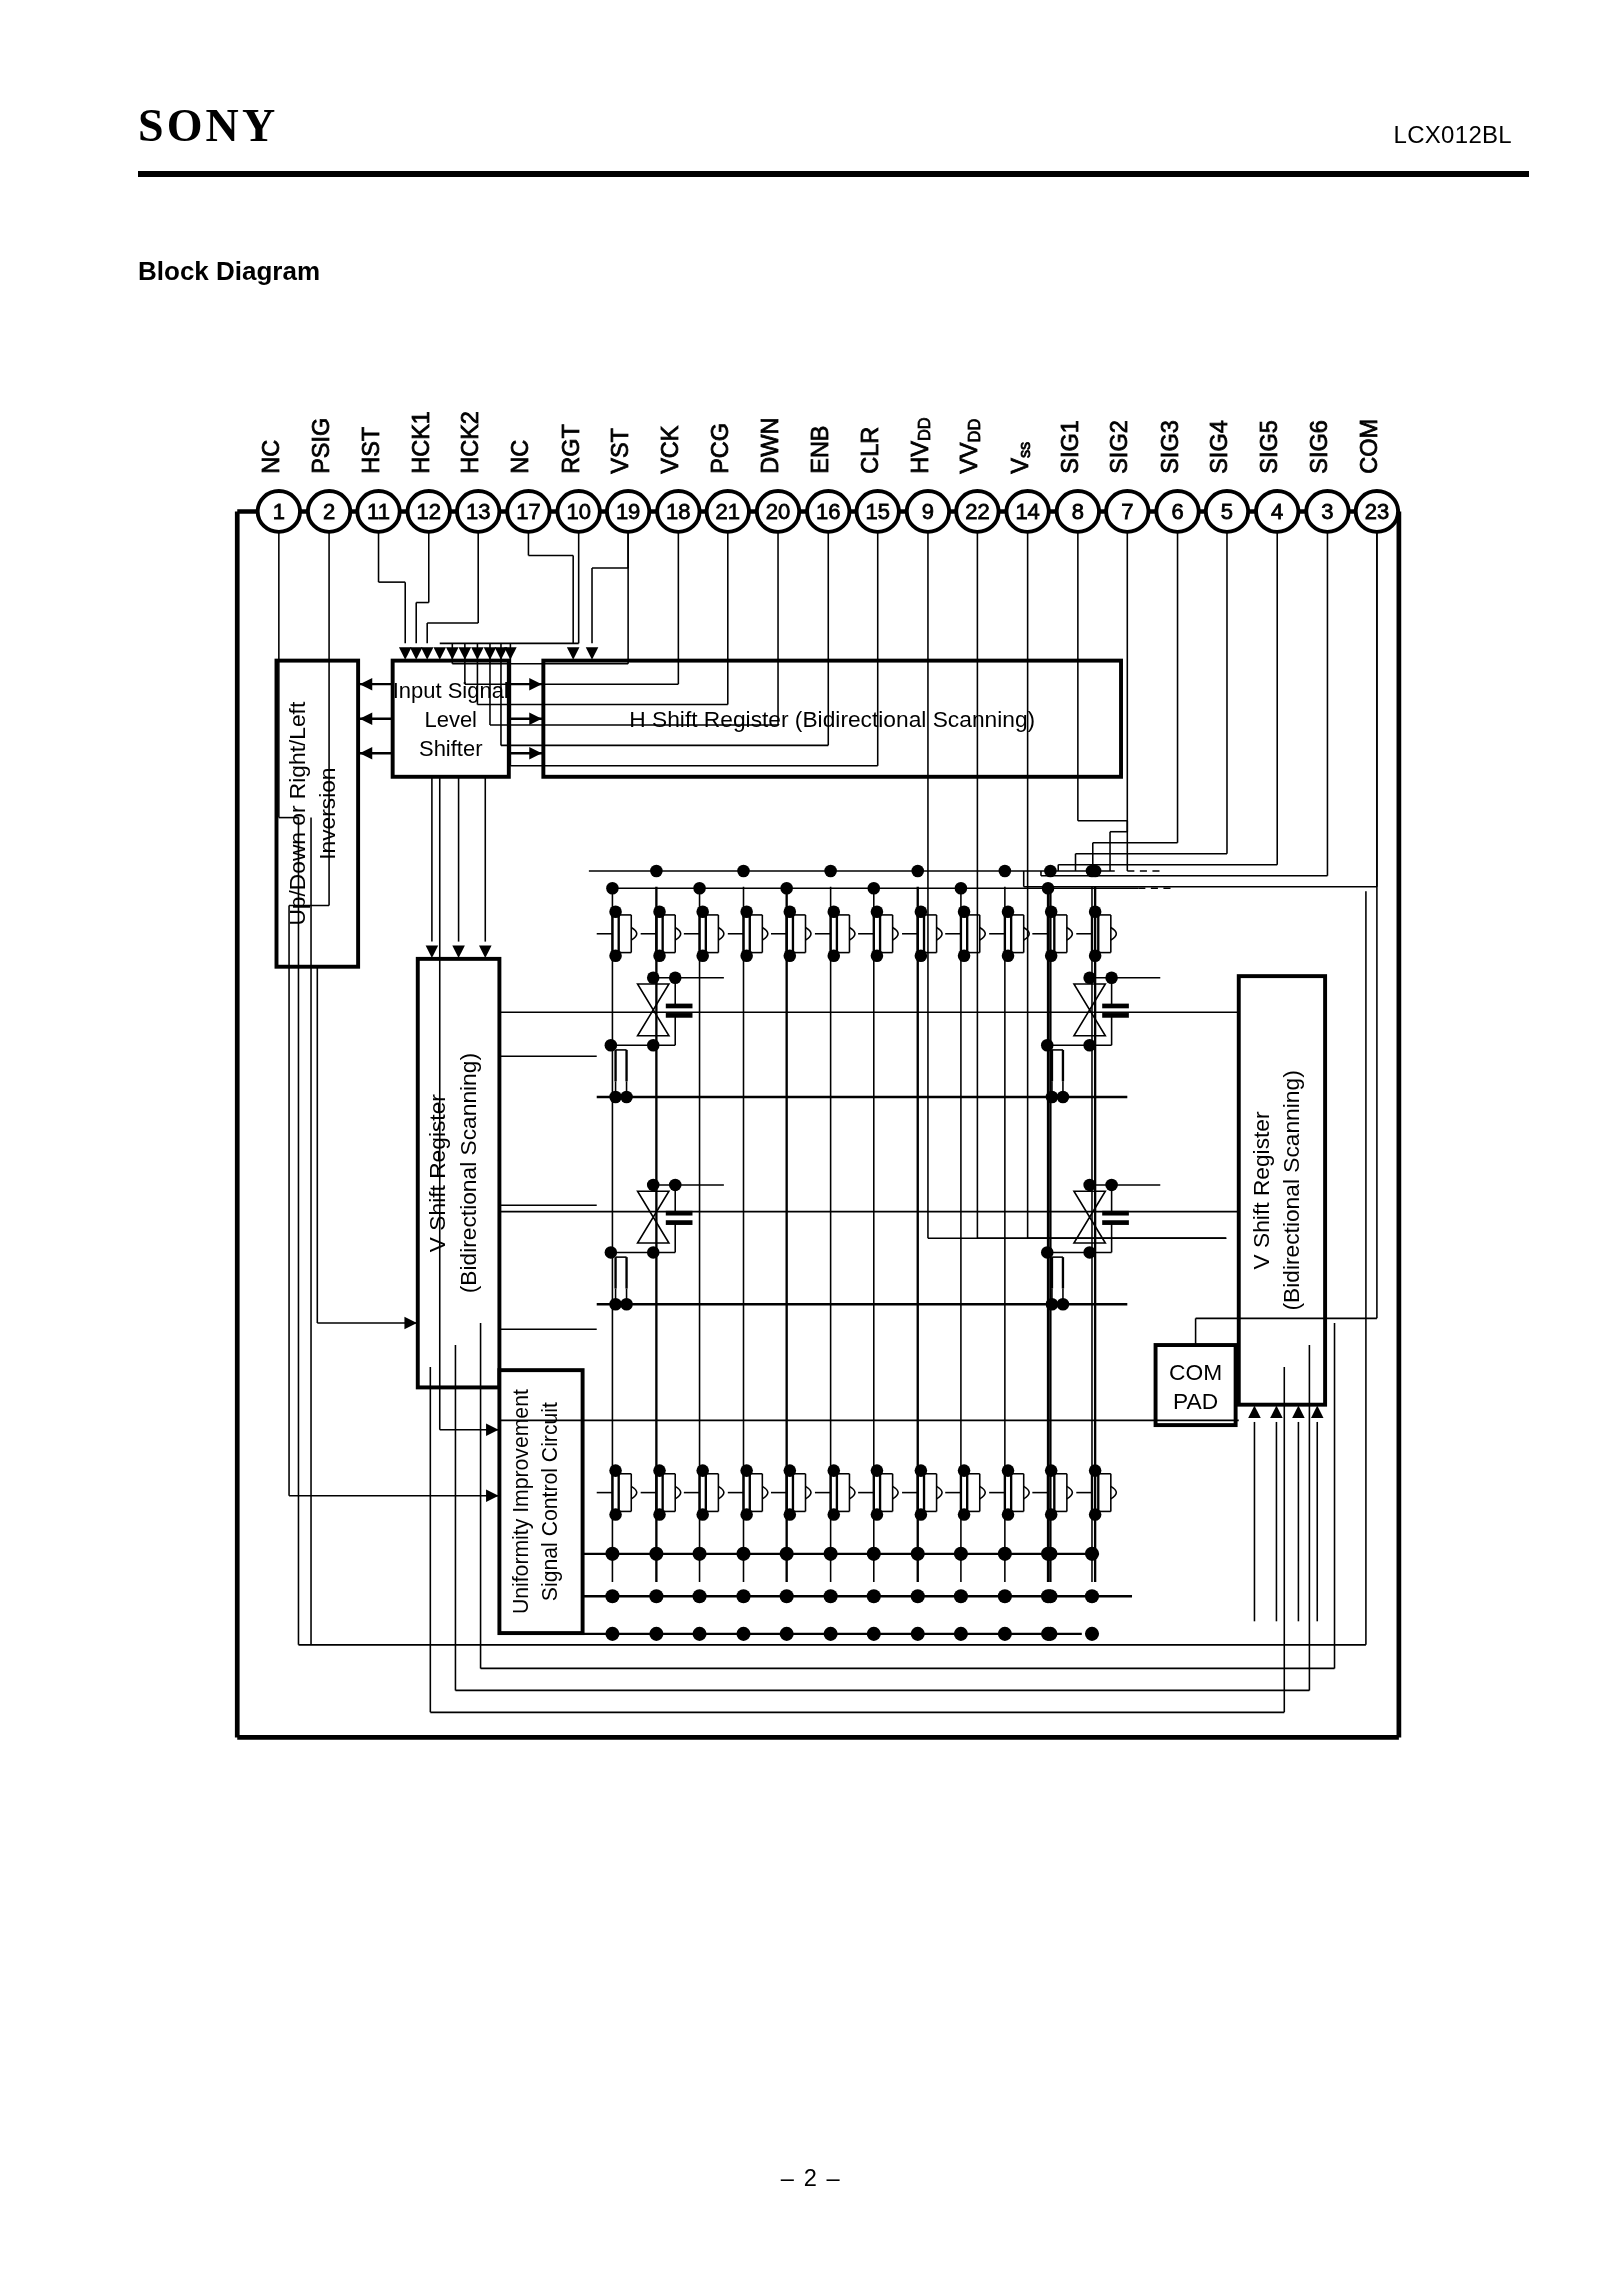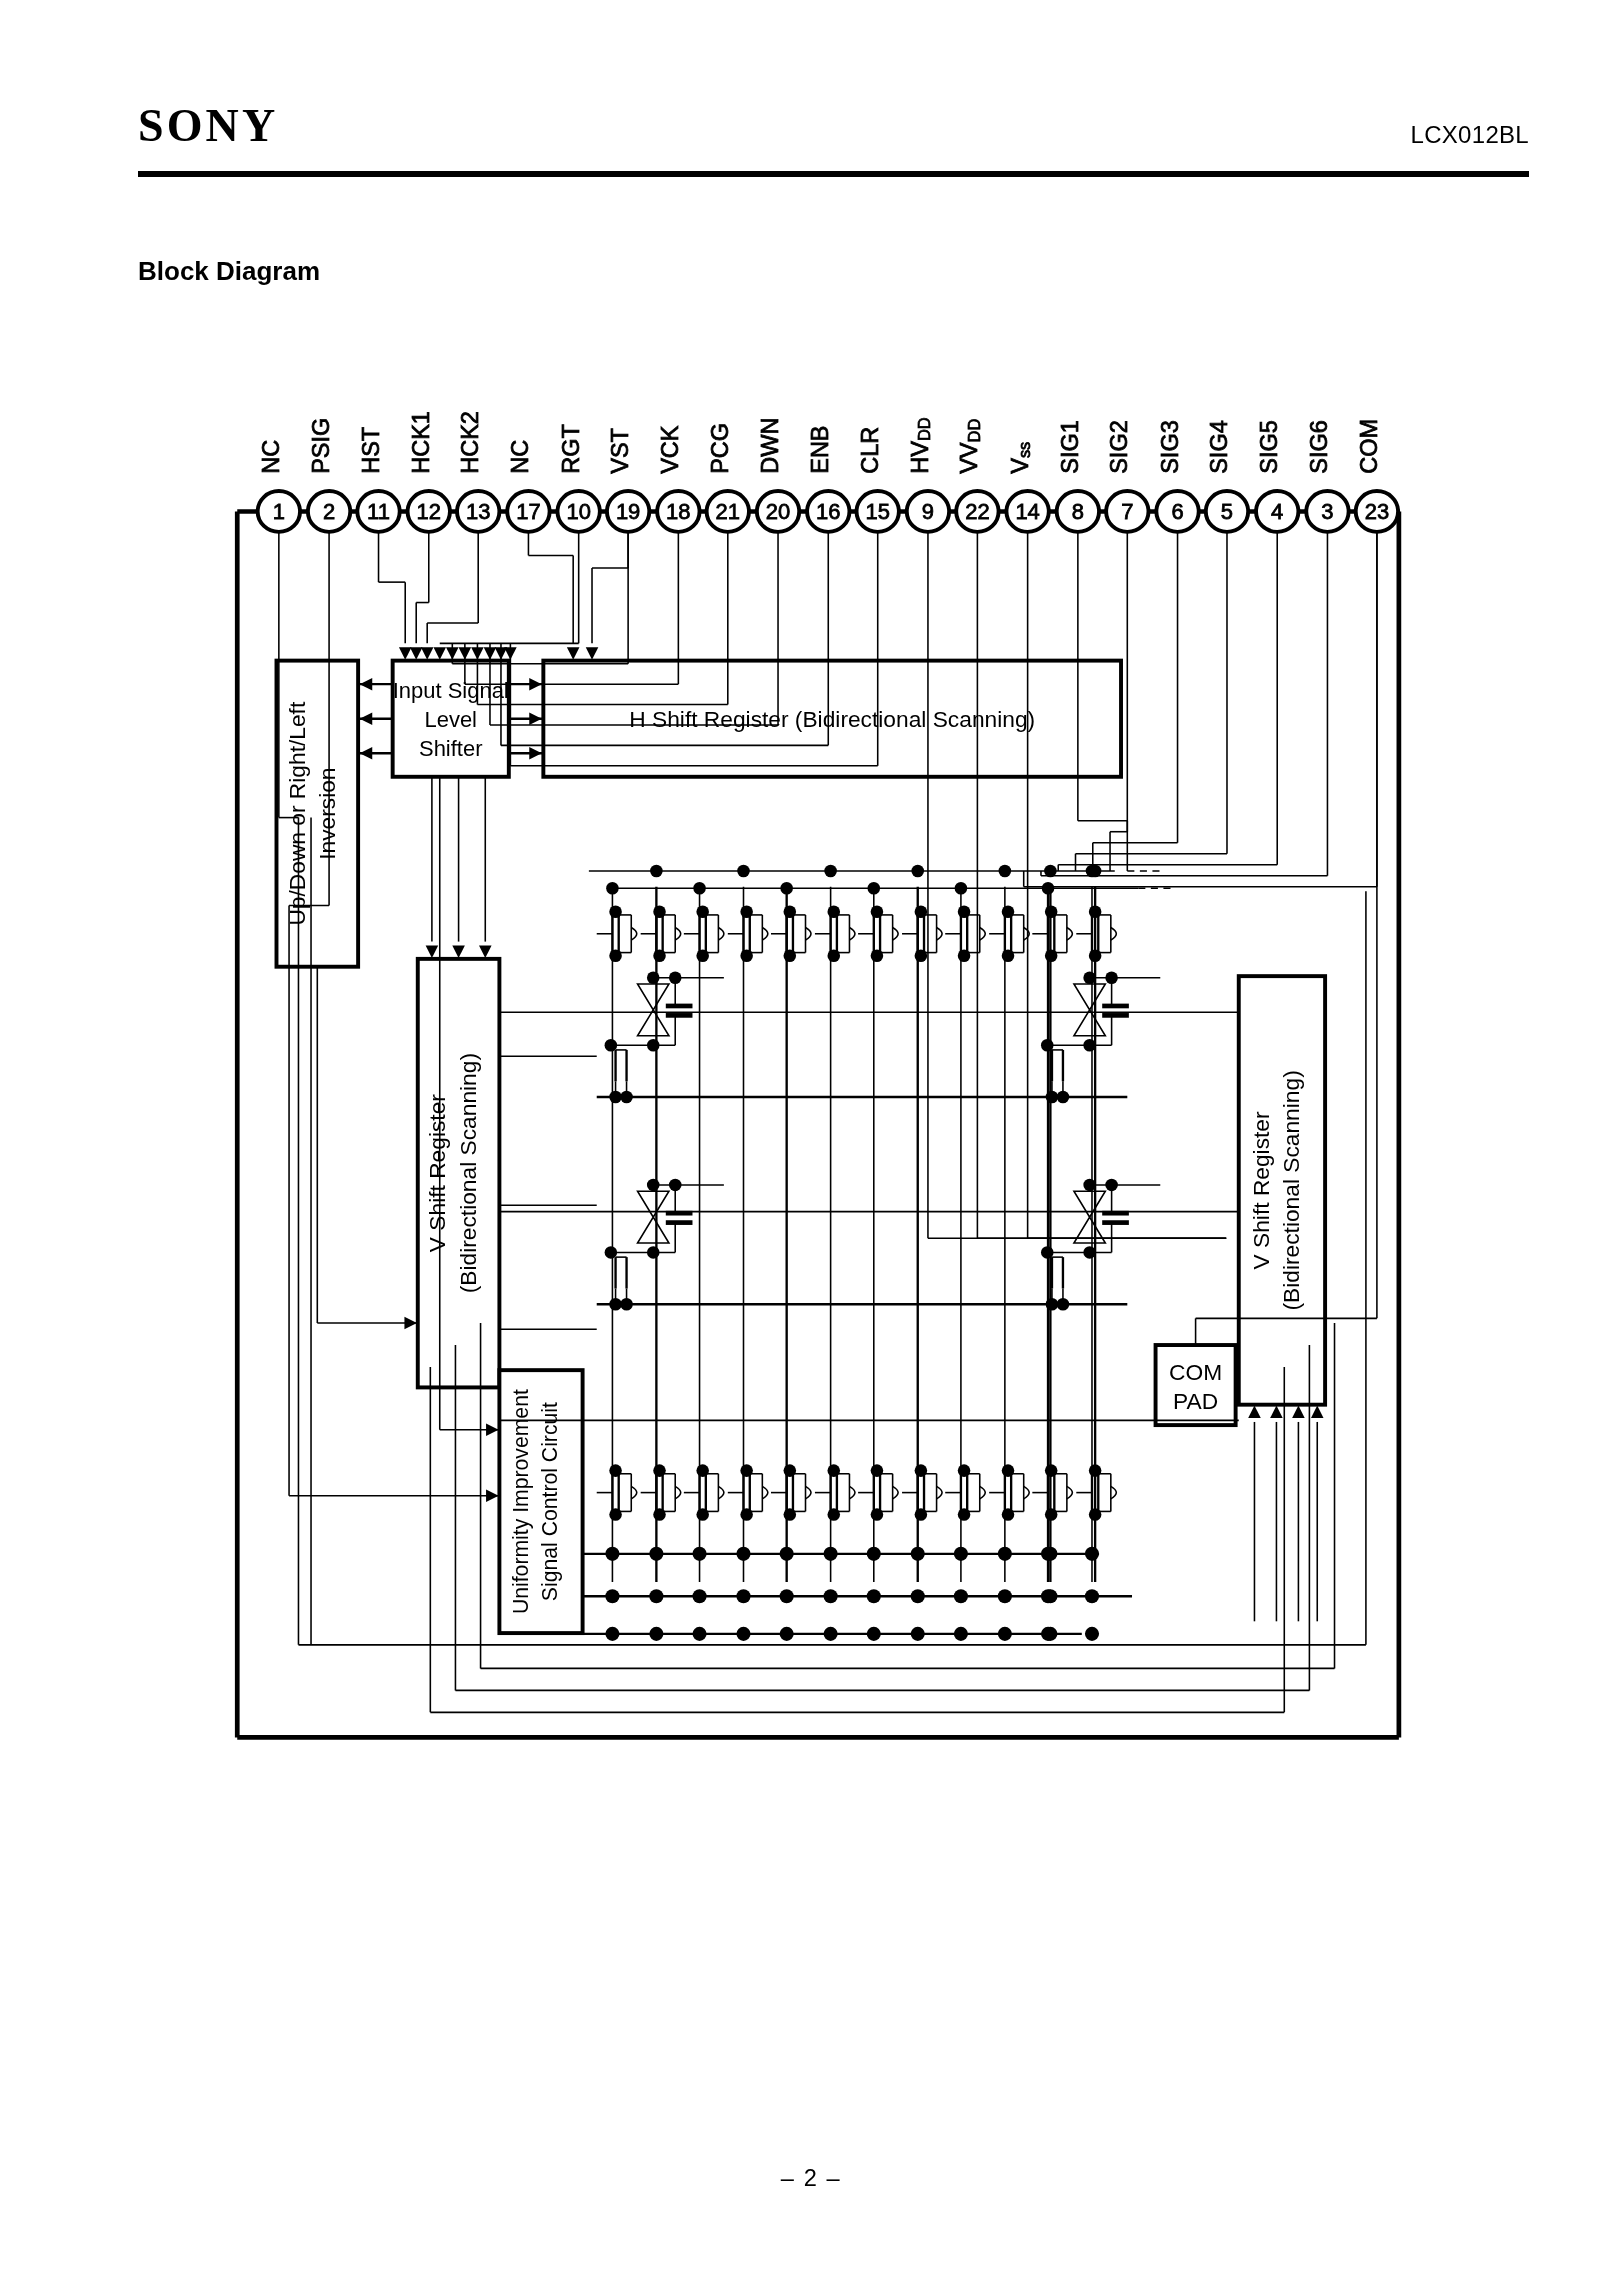--- a/index.html
+++ b/index.html
@@ -14,21 +14,21 @@
   .page{position:absolute;left:0;top:0;width:1622px;height:2295px;margin-top:28px;}
 
   
   .hdr-logo{
     position:absolute;left:138px;top:75px;
     font-family:"Liberation Serif", serif;
     font-weight:bold;font-size:46px;letter-spacing:3.1px;
     line-height:1;
   }
   .hdr-part{
-    position:absolute;right:93px;top:93px;
+    position:absolute;right:110px;top:93px;
     font-size:24px;letter-spacing:0.3px;
   }
   .hdr-rule{
     position:absolute;left:138px;top:143px;width:1391px;height:5.5px;background:#000;
   }
   .sec-title{
     position:absolute;left:138px;top:228px;
     font-size:26px;font-weight:bold;
   }
 

